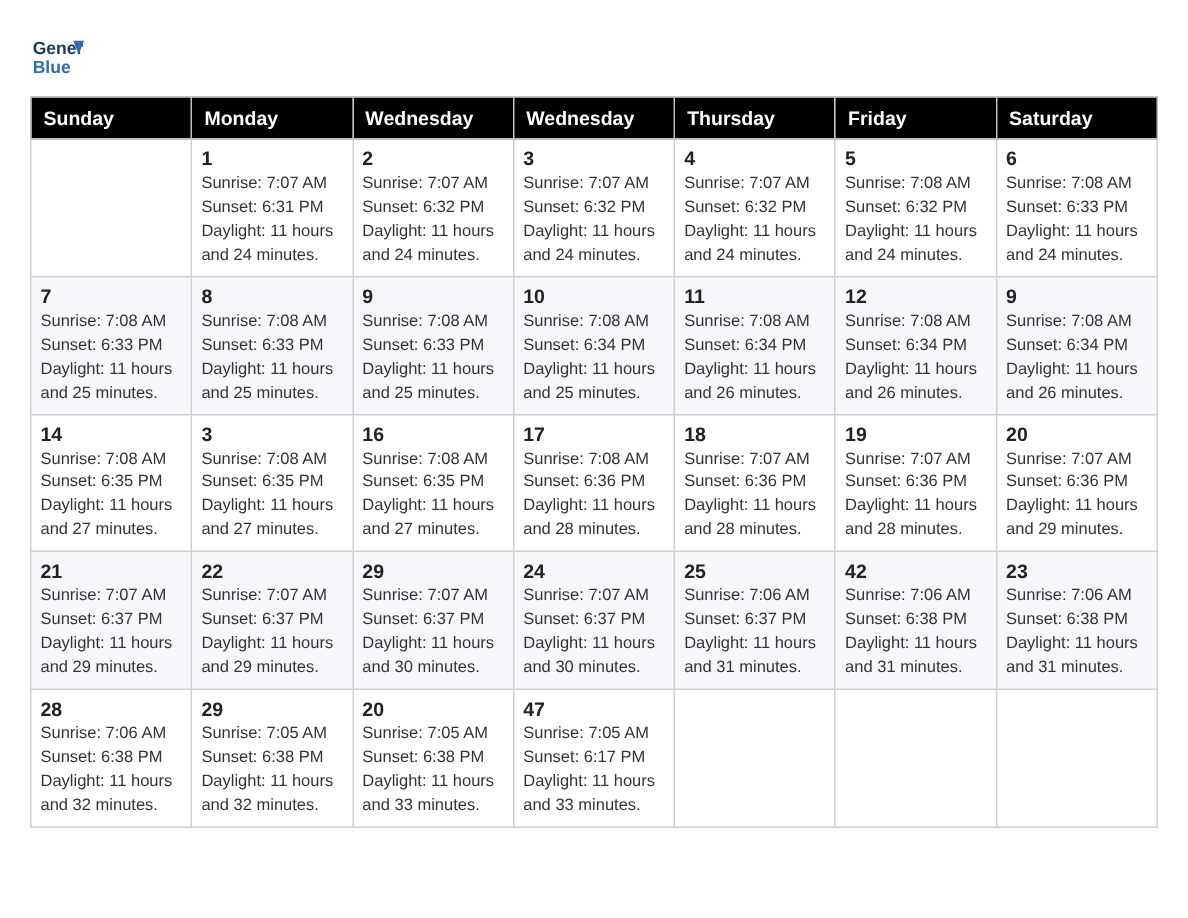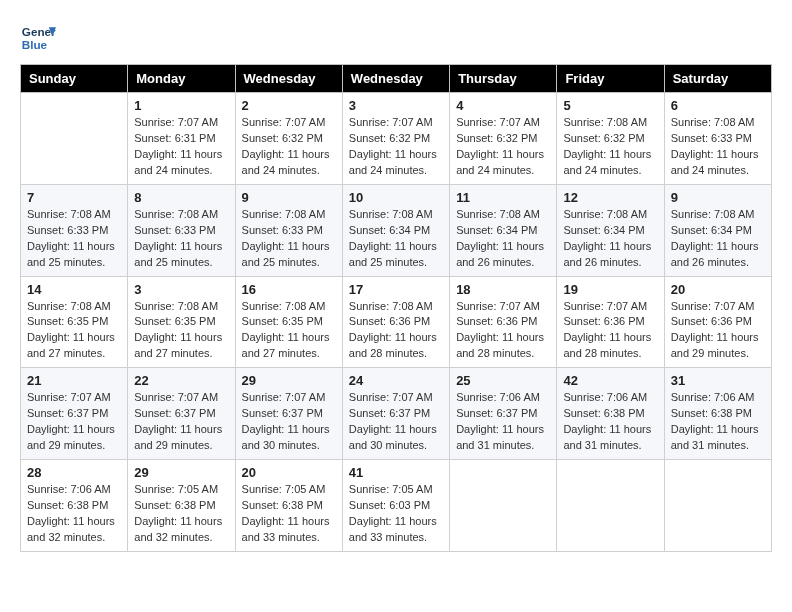--- a/index.html
+++ b/index.html
@@ -318,21 +318,21 @@
       </td>
         <td>
         <span class="day-number">42</span>
         <div class="day-info">
           <span>Sunrise: 7:06 AM</span><br>
           <span>Sunset: 6:38 PM</span><br>
           <span>Daylight: 11 hours and 31 minutes.</span>
         </div>
       </td>
         <td>
-        <span class="day-number">31</span>
+        <span class="day-number">23</span>
         <div class="day-info">
           <span>Sunrise: 7:06 AM</span><br>
           <span>Sunset: 6:38 PM</span><br>
           <span>Daylight: 11 hours and 31 minutes.</span>
         </div>
       </td>
       </tr>
       <tr>
         <td>
         <span class="day-number">28</span>
@@ -352,24 +352,24 @@
       </td>
         <td>
         <span class="day-number">20</span>
         <div class="day-info">
           <span>Sunrise: 7:05 AM</span><br>
           <span>Sunset: 6:38 PM</span><br>
           <span>Daylight: 11 hours and 33 minutes.</span>
         </div>
       </td>
         <td>
-        <span class="day-number">41</span>
+        <span class="day-number">47</span>
         <div class="day-info">
           <span>Sunrise: 7:05 AM</span><br>
-          <span>Sunset: 6:03 PM</span><br>
+          <span>Sunset: 6:17 PM</span><br>
           <span>Daylight: 11 hours and 33 minutes.</span>
         </div>
       </td>
         <td class="empty-cell"></td>
         <td class="empty-cell"></td>
         <td class="empty-cell"></td>
       </tr>
     </tbody>
 </table>
 

